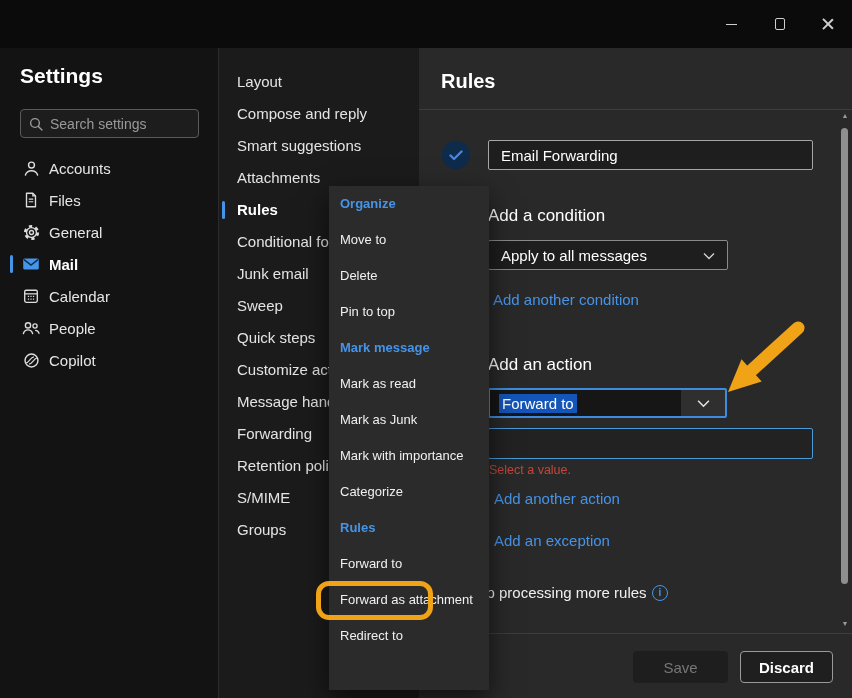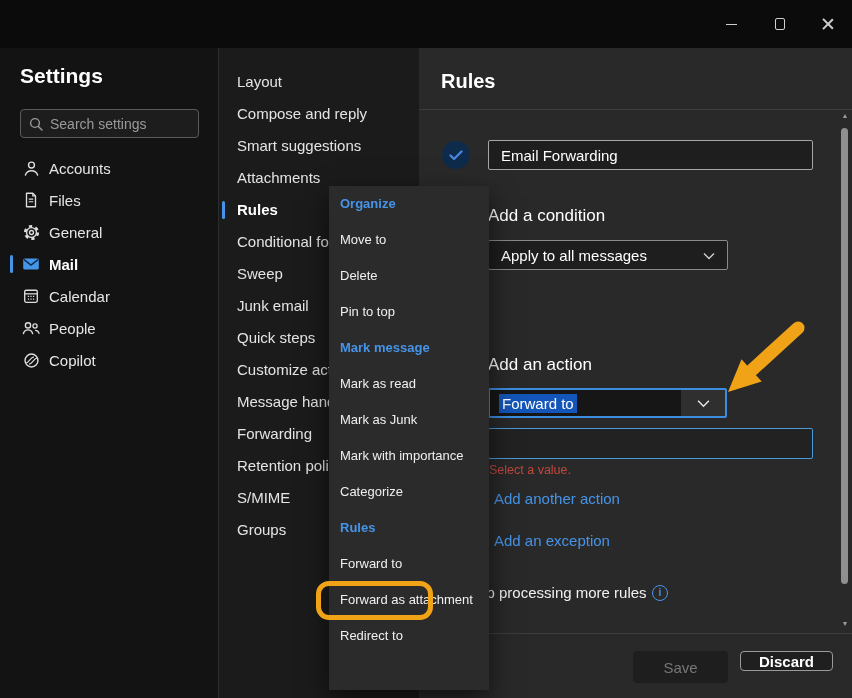--- a/index.html
+++ b/index.html
@@ -50,21 +50,21 @@
   .link { position:absolute; font-size:15px; color:#4694e8; cursor:pointer; }
   .action-dropdown { position:absolute; left:69px; top:340px; width:239px; height:30px; background:#161616; border:2px solid #3c8de0; border-radius:2px; display:flex; align-items:center; cursor:pointer; }
   .action-dropdown .sel-text { margin-left:9px; font-size:15px; color:#fff; background:#1355b8; padding:1px 3px; flex:0 0 auto; }
   .action-dropdown .chev-zone { position:absolute; right:0; top:0; width:44px; height:26px; background:#2f2f2f; display:flex; align-items:center; justify-content:center; }
   .action-value-input { position:absolute; left:69px; top:380px; width:325px; height:31px; background:#222; border:1px solid #4a9bd9; border-radius:2px; color:#fff; font-size:15px; padding:0 10px; font-family:"Liberation Sans",sans-serif; outline:none; }
   .error-text { position:absolute; left:70px; top:415px; font-size:12.5px; color:#c0483e; }
   .stop-row { position:absolute; left:45px; top:536px; font-size:15px; color:#f0f0f0; white-space:nowrap; }
   .info-icon { position:absolute; left:233px; top:537px; width:16px; height:16px; border:1.5px solid #4694e8; border-radius:50%; color:#4694e8; font-size:10px; line-height:13px; text-align:center; font-weight:bold; cursor:pointer; }
   .footer-divider { position:absolute; left:0; top:585px; width:433px; border-top:1px solid #3d3d3d; }
   .save-btn { position:absolute; left:214px; top:603px; width:95px; height:32px; background:#1e1e1e; border:none; border-radius:4px; color:#777; font-size:15px; font-family:"Liberation Sans",sans-serif; }
-  .discard-btn { position:absolute; left:321px; top:603px; width:93px; height:20px; background:#1f1f1f; border:1px solid #9a9a9a; border-radius:4px; color:#fff; font-size:15px; font-weight:bold; font-family:"Liberation Sans",sans-serif; cursor:pointer; }
+  .discard-btn { position:absolute; left:321px; top:603px; width:93px; height:32px; background:#1f1f1f; border:1px solid #9a9a9a; border-radius:4px; color:#fff; font-size:15px; font-weight:bold; font-family:"Liberation Sans",sans-serif; cursor:pointer; }
 
   
   .scroll-track { position:absolute; right:2px; top:64px; width:10px; height:520px; }
   .scroll-up, .scroll-down { position:absolute; left:0; width:10px; height:8px; color:#9a9a9a; font-size:7px; line-height:8px; text-align:center; cursor:pointer; }
   .scroll-up { top:0; }
   .scroll-down { top:508px; }
   .scroll-thumb { position:absolute; left:1px; top:16px; width:7px; height:456px; background:#8f8f8f; border-radius:4px; cursor:pointer; }
 
   
   .menu { position:absolute; left:329px; top:186px; width:160px; height:504px; background:#2b2b2b; box-shadow:0 10px 26px rgba(0,0,0,.6); z-index:20; }
@@ -175,22 +175,22 @@
   </div>
 
   <div class="mid-col">
     <div class="mid-list">
       <div class="mid-item">Layout</div>
       <div class="mid-item">Compose and reply</div>
       <div class="mid-item">Smart suggestions</div>
       <div class="mid-item">Attachments</div>
       <div class="mid-item selected"><span class="mid-indicator"></span><span>Rules</span></div>
       <div class="mid-item">Conditional formatting</div>
+      <div class="mid-item">Junk email</div>
       <div class="mid-item">Sweep</div>
-      <div class="mid-item">Junk email</div>
       <div class="mid-item">Quick steps</div>
       <div class="mid-item">Customize actions</div>
       <div class="mid-item">Message handling</div>
       <div class="mid-item">Forwarding</div>
       <div class="mid-item">Retention policies</div>
       <div class="mid-item">S/MIME</div>
       <div class="mid-item">Groups</div>
     </div>
   </div>
 
@@ -206,20 +206,21 @@
     </div>
     <input class="rule-name-input" type="text" value="Email Forwarding" style="">
 
     <div class="section-heading" style="left:69px; top:158px;">Add a condition</div>
     <div class="select-box">
       <span class="sel-text">Apply to all messages</span>
       <span class="chev"><svg width="12" height="8" viewBox="0 0 12 8">
             <path d="M1 1.5 L6 6.5 L11 1.5" fill="none" stroke="#cfcfcf" stroke-width="1.4"></path>
           </svg></span>
     </div>
+    <div class="link" style="left:74px; top:243px;">Add another condition</div>
 
     <div class="section-heading" style="left:69px; top:307px;">Add an action</div>
     <div class="action-dropdown">
       <span class="sel-text">Forward to</span>
       <span class="chev-zone">
           <svg width="13" height="9" viewBox="0 0 12 8">
             <path d="M1 1.5 L6 6.5 L11 1.5" fill="none" stroke="#e6e6e6" stroke-width="1.4"></path>
           </svg>
         </span>
     </div>

